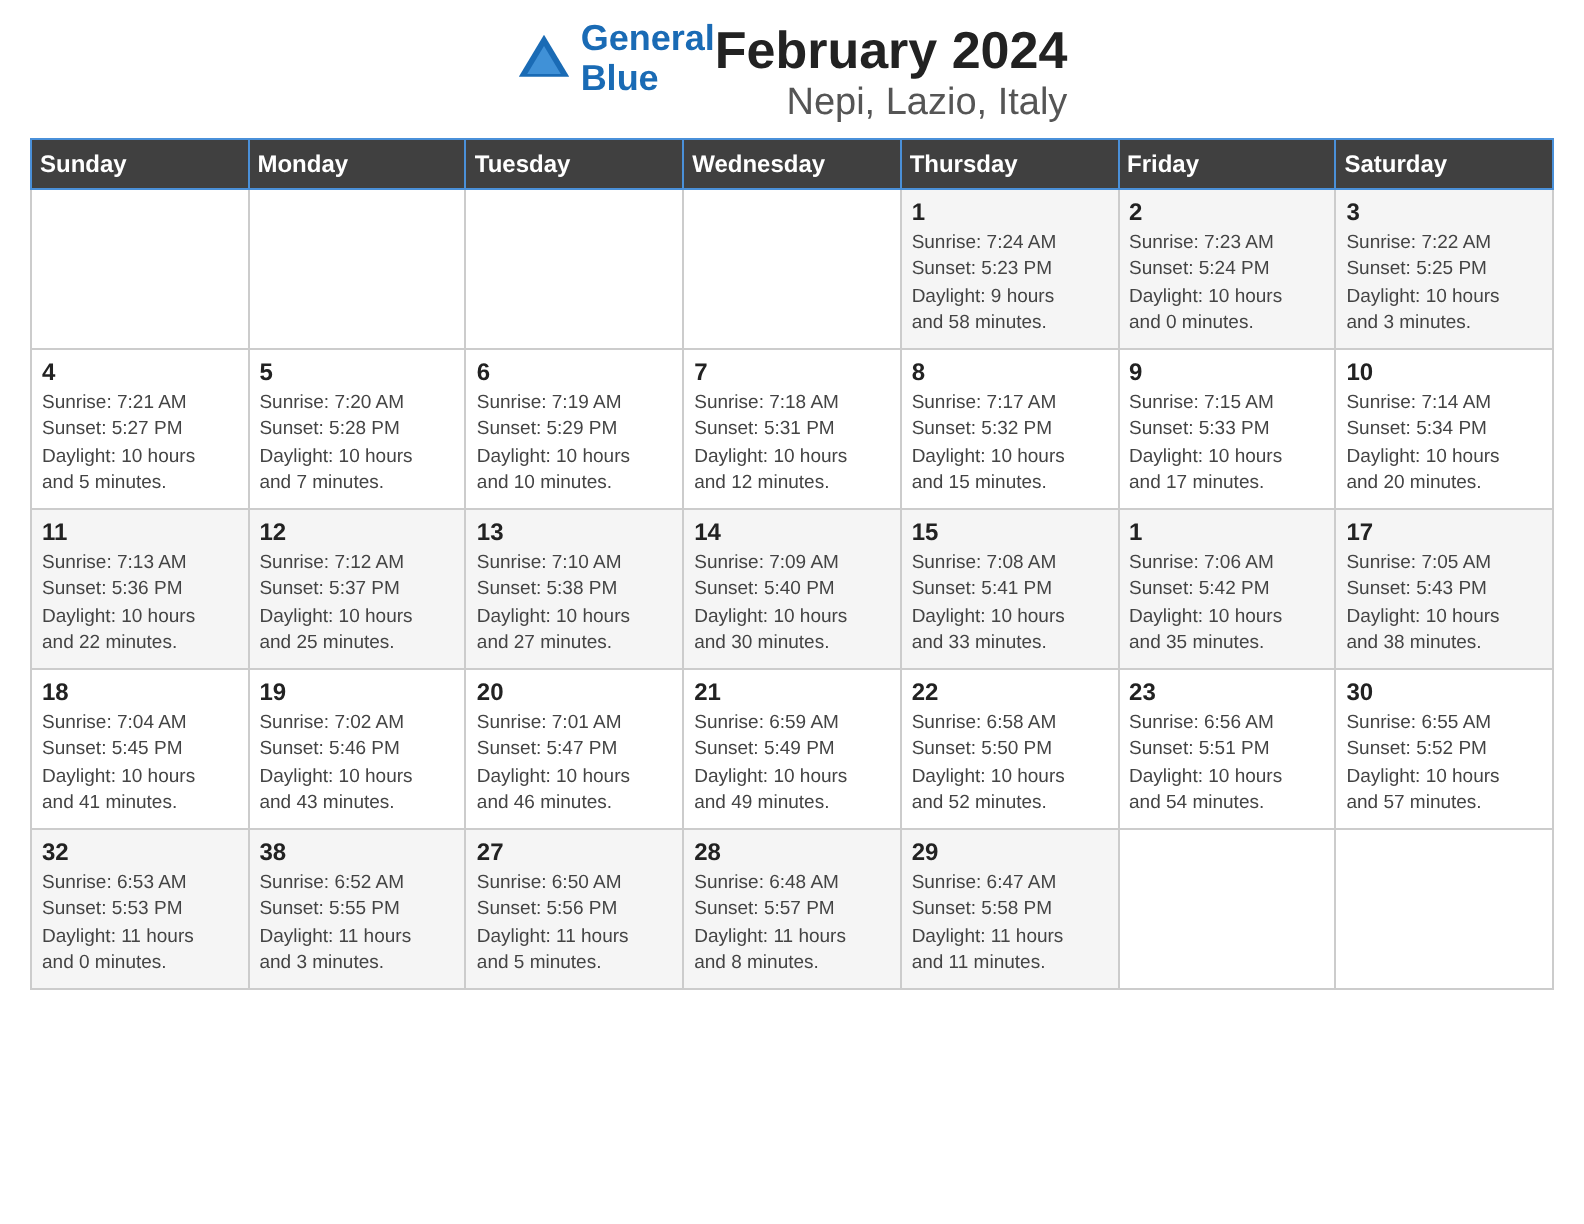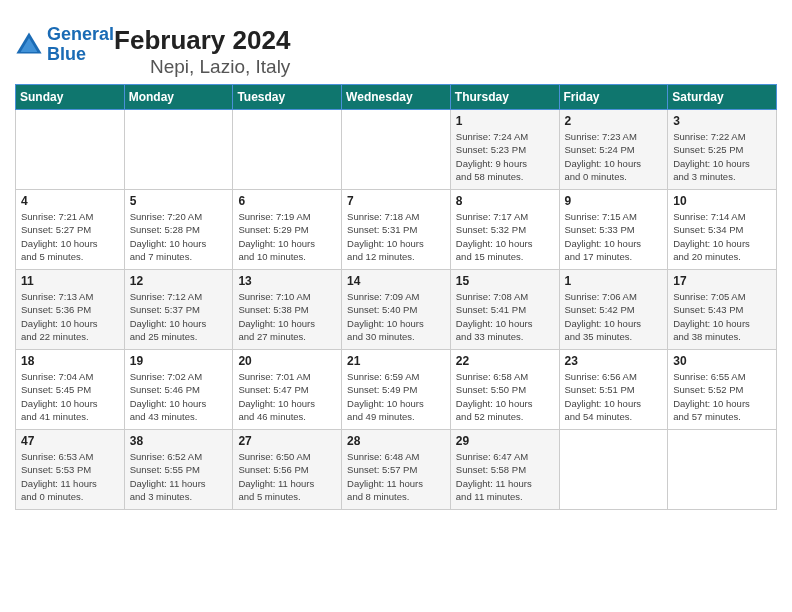--- a/index.html
+++ b/index.html
@@ -9,24 +9,23 @@
       width: 792px;
       height: 612px;
       overflow: hidden;
     }
     .container {
       width: 792px;
       padding: 10px 15px;
     }
     .header-row {
       display: flex;
-      justify-content: flex-start;
+      justify-content: center;
       align-items: flex-start;
       margin-bottom: 6px;
-      margin-top: 15px;
     }
     .logo {
       display: flex;
       align-items: center;
       gap: 4px;
     }
     .logo-text {
       font-size: 18px;
       font-weight: bold;
       color: #333;
@@ -50,21 +49,21 @@
     .location {
       font-size: 19px;
       color: #555;
     }
     table {
       width: 100%;
       border-collapse: collapse;
       table-layout: fixed;
     }
     thead tr th {
-      background-color: #0f766e;
+      background-color: #404040;
       color: #fff;
       font-size: 12px;
       font-weight: bold;
       padding: 5px 4px;
       text-align: left;
       border: 1px solid #4a90d9;
     }
     tbody tr td {
       border: 1px solid #ccc;
       vertical-align: top;
@@ -230,21 +229,21 @@
             <span class="day-num">23</span>
             <div class="day-info">Sunrise: 6:56 AM<br>Sunset: 5:51 PM<br>Daylight: 10 hours<br>and 54 minutes.</div>
           </td>
           <td>
             <span class="day-num">30</span>
             <div class="day-info">Sunrise: 6:55 AM<br>Sunset: 5:52 PM<br>Daylight: 10 hours<br>and 57 minutes.</div>
           </td>
         </tr>
         <tr>
           <td>
-            <span class="day-num">47</span>
+            <span class="day-num">32</span>
             <div class="day-info">Sunrise: 6:53 AM<br>Sunset: 5:53 PM<br>Daylight: 11 hours<br>and 0 minutes.</div>
           </td>
           <td>
             <span class="day-num">38</span>
             <div class="day-info">Sunrise: 6:52 AM<br>Sunset: 5:55 PM<br>Daylight: 11 hours<br>and 3 minutes.</div>
           </td>
           <td>
             <span class="day-num">27</span>
             <div class="day-info">Sunrise: 6:50 AM<br>Sunset: 5:56 PM<br>Daylight: 11 hours<br>and 5 minutes.</div>
           </td>

